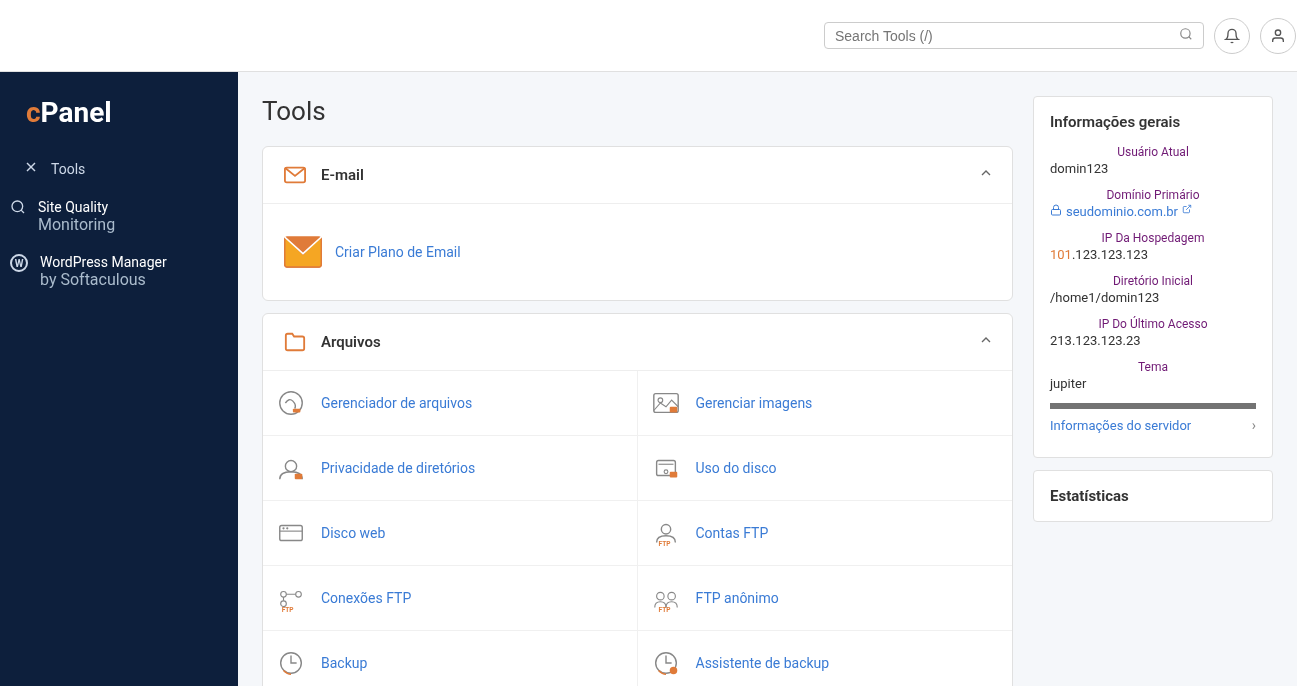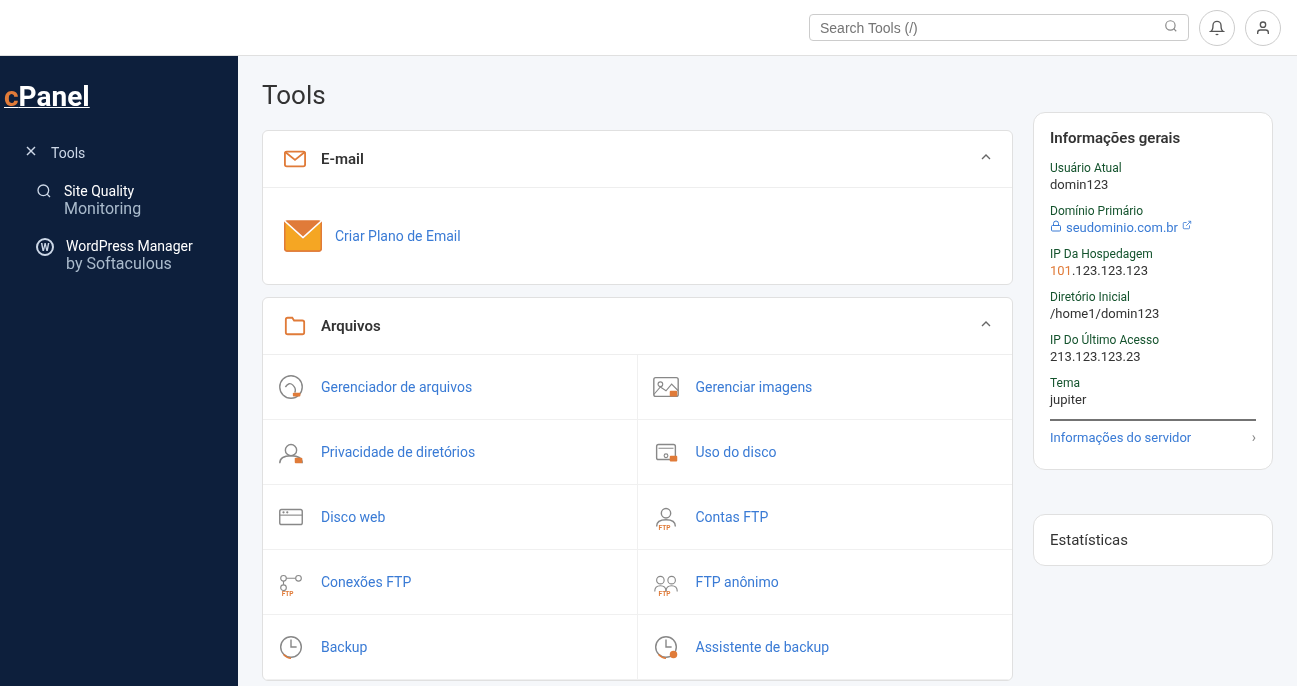--- a/index.html
+++ b/index.html
@@ -5,22 +5,22 @@
     * { box-sizing: border-box; margin: 0; padding: 0; }
     body { font-family: -apple-system, BlinkMacSystemFont, 'Segoe UI', Roboto, sans-serif; display: flex; flex-direction: column; height: 686px; width: 1297px; overflow: hidden; background: #f5f5f5; }
 
     
     .topbar {
       display: flex;
       align-items: center;
       justify-content: flex-end;
       background: #fff;
       border-bottom: 1px solid #e0e0e0;
-      height: 56px;
-      padding: 0 16px;
+      height: 72px;
+      padding: 0 1px;
       gap: 10px;
       flex-shrink: 0;
     }
     .search-container {
       display: flex;
       align-items: center;
       border: 1px solid #ccc;
       border-radius: 4px;
       padding: 4px 10px;
       width: 380px;
@@ -65,22 +65,21 @@
     .sidebar {
       width: 238px;
       background: #0d1f3c;
       color: #fff;
       flex-shrink: 0;
       display: flex;
       flex-direction: column;
       padding: 16px 0;
     }
     .sidebar-logo {
-      padding: 8px 4px 20px;
-      text-decoration: underline;
+      padding: 8px 26px 20px;
     }
     .sidebar-logo .logo-text {
       font-size: 28px;
       font-weight: bold;
       color: #fff;
     }
     .sidebar-logo .logo-c {
       color: #e07b39;
     }
     .sidebar-item {
@@ -94,21 +93,21 @@
       border-left: 3px solid transparent;
     }
     .sidebar-item .item-icon {
       font-size: 16px;
       flex-shrink: 0;
     }
     .sidebar-item-multi {
       display: flex;
       align-items: flex-start;
       gap: 12px;
-      padding: 10px 36px;
+      padding: 10px 10px;
       cursor: pointer;
       color: #cdd8e8;
       font-size: 14px;
     }
     .sidebar-item-multi .item-label {
       display: flex;
       flex-direction: column;
     }
     .sidebar-item-multi .item-label .line1 {
       color: #fff;
@@ -233,70 +232,70 @@
     .right-panel {
       width: 240px;
       flex-shrink: 0;
       display: flex;
       flex-direction: column;
       gap: 12px;
     }
     .info-card {
       background: #fff;
       border: 1px solid #e0e0e0;
-      border-radius: 12px;
+      border-radius: 4px;
       padding: 16px;
-      margin-top: 32px;
     }
     .info-card-title {
       font-size: 15px;
       font-weight: 600;
       color: #333;
       margin-bottom: 14px;
     }
     .info-row {
       margin-bottom: 12px;
     }
     .info-label {
       font-size: 12px;
-      color: #14532d;
+      color: #701a75;
       margin-bottom: 2px;
+      text-align: center;
     }
     .info-value {
       font-size: 13px;
       color: #333;
     }
     .info-link {
       display: flex;
       align-items: flex-start;
       gap: 4px;
       color: #3a7bd5;
       text-decoration: none;
       font-size: 13px;
       cursor: pointer;
     }
     .info-link-row {
       display: flex;
       align-items: center;
       justify-content: space-between;
       padding: 8px 0;
-      border-top: 2px solid #737373;
+      border-top: 6px solid #737373;
       cursor: pointer;
     }
     .info-link-row span {
       color: #3a7bd5;
       font-size: 13px;
     }
     .info-link-row .arrow {
       color: #888;
       font-size: 14px;
     }
     .stats-title {
       font-size: 15px;
-      font-weight: 400;
+      font-weight: 700;
       color: #333;
     }
   </style>
 </head>
 <body>
 
 <div class="topbar">
   <div class="search-container">
     <input type="text" placeholder="Search Tools (/)" style="">
     <button class="search-icon-btn">

